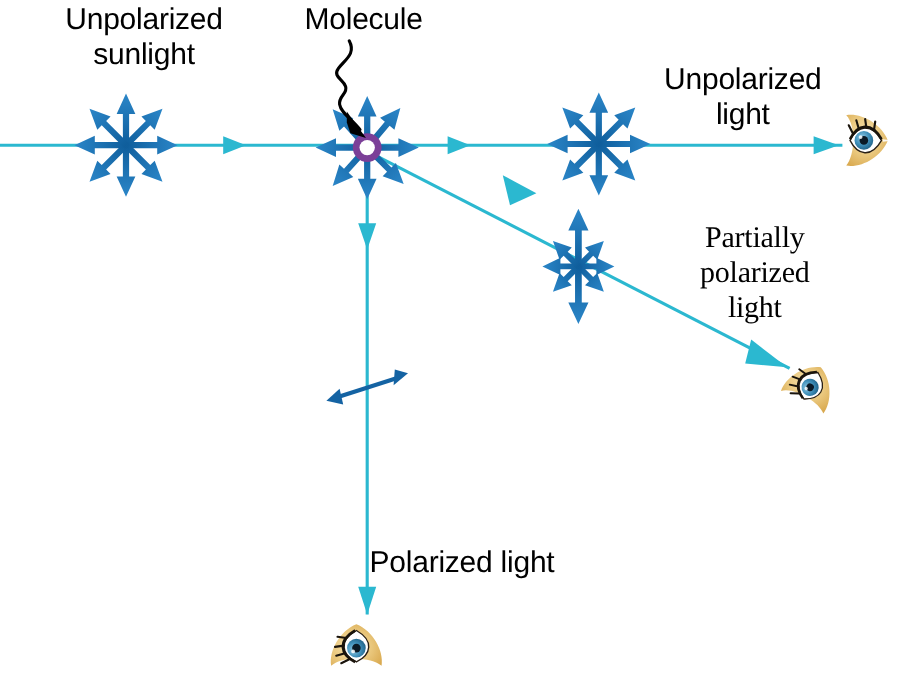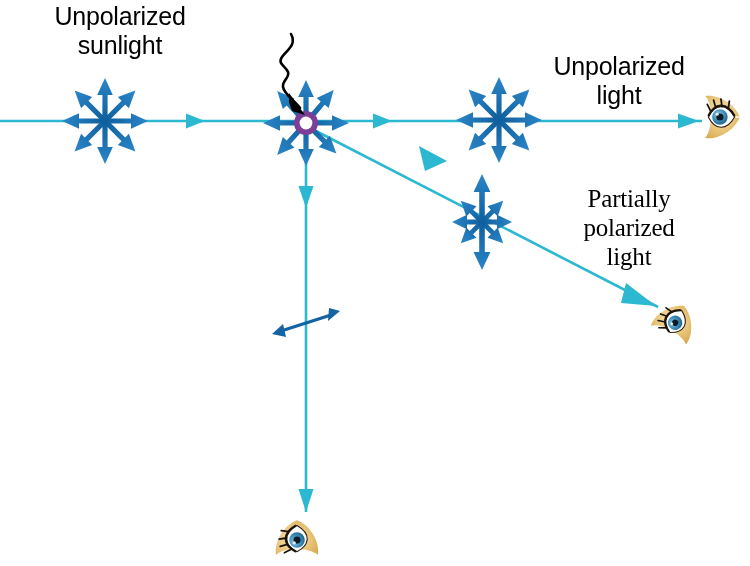--- a/index.html
+++ b/index.html
@@ -194,22 +194,24 @@
       <circle cx="-4.6" cy="-2.6" r="1.5" fill="#ffffff" opacity="0.85"></circle>
       <path d="M -13,-1 C -7,-13 4,-15 12,-1" fill="none" stroke="#1A140C" stroke-width="2.1"></path>
       <path d="M -11,-6 L -14,-12 M -6,-9 L -8,-16 M 0,-10 L -1,-17 M 6,-8 L 7,-15" stroke="#1A140C" stroke-width="1.7" stroke-linecap="round"></path>
     </g>
 
   </svg>
 
   <div class="label center" id="lbl-unpolarized-sunlight">Unpolarized
 sunlight</div>
 
+  <div class="label center" id="lbl-molecule">Molecule</div>
 
   <div class="label center" id="lbl-unpolarized-light">Unpolarized
 light</div>
 
   <div class="label center" id="lbl-partially-polarized">Partially
 polarized
 light</div>
 
+  <div class="label left" id="lbl-polarized-light">Polarized light</div>
 
 </div>
 
 </body></html>

